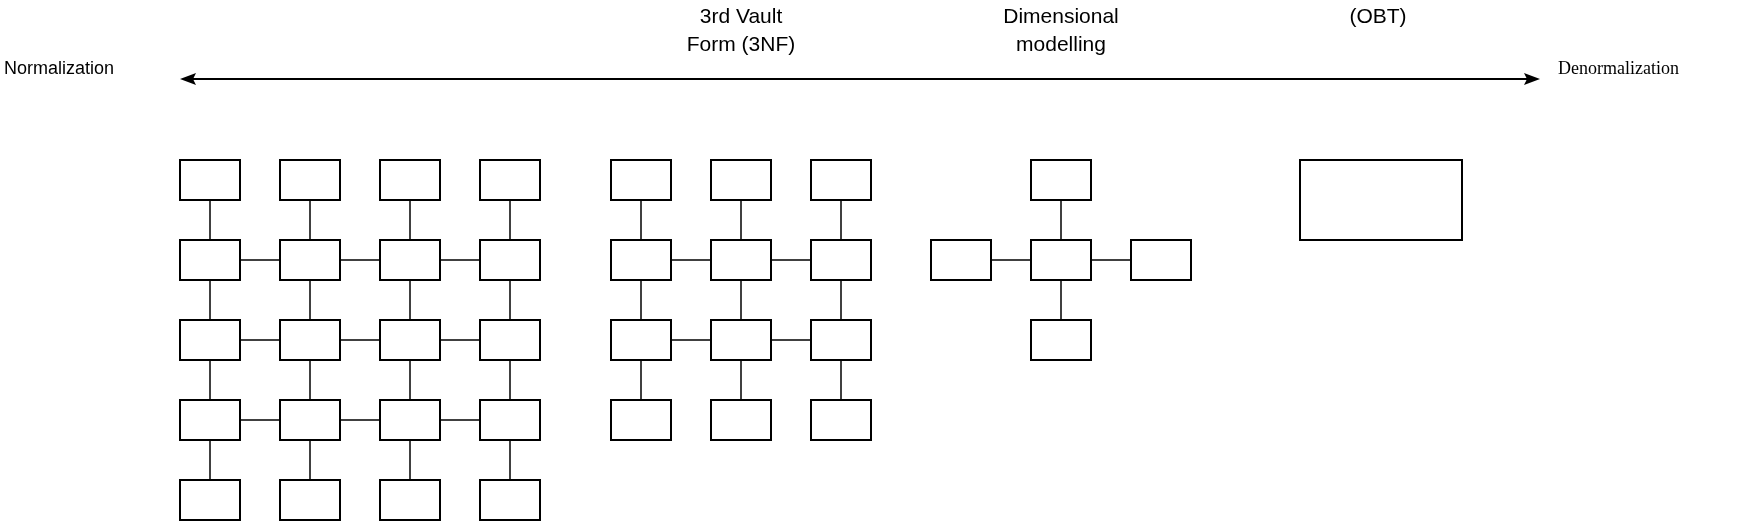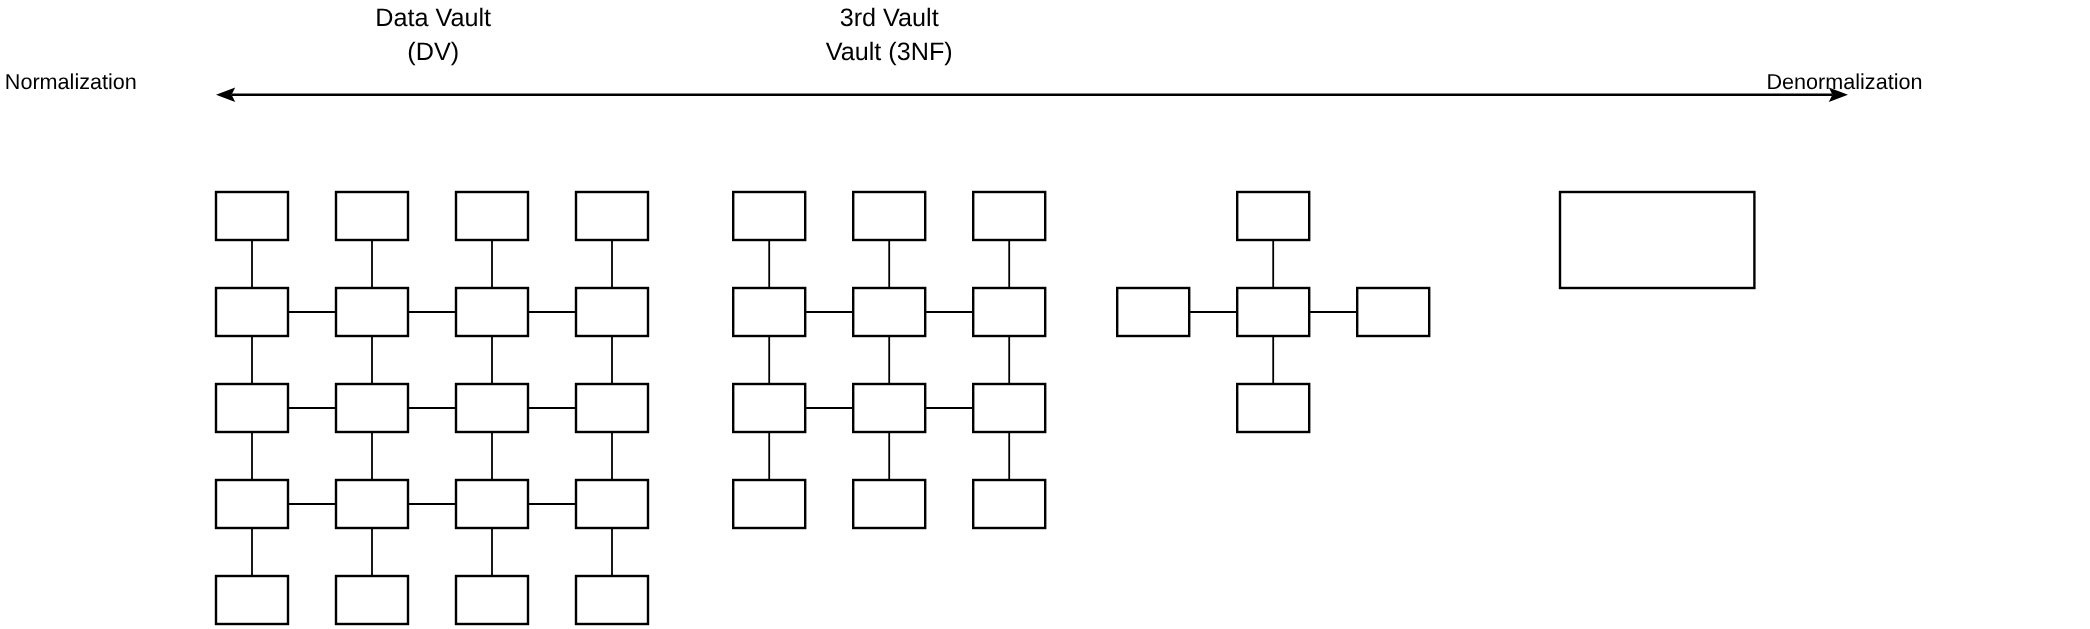--- a/index.html
+++ b/index.html
@@ -27,21 +27,21 @@
   .lbl-dim { left: 1061px; }
   .lbl-obt { left: 1378px; }
   .side-label {
     position: absolute;
     top: 56px;
     font-size: 18px;
     line-height: 24px;
     white-space: nowrap;
   }
   .side-left  { left: 4px; }
-  .side-right { left: 1472px; }
+  .side-right { left: 1558px; font-family: Liberation Serif, serif; }
   #schema-svg {
     position: absolute;
     left: 0; top: 0;
     width: 1742px; height: 524px;
   }
   .tbox  { fill: var(--bg, #ffffff); stroke: var(--ink, #000000); stroke-width: 2; }
   .tlink { stroke: var(--ink, #000000); stroke-width: 1.5; }
   .arrow-line { stroke: var(--ink, #000000); stroke-width: 2; }
   .arrow-head { fill: var(--ink, #000000); stroke: none; }
 </style>
@@ -129,31 +129,32 @@
       <rect x="931" y="240" width="60" height="40" class="tbox"></rect>
       <rect x="1031" y="240" width="60" height="40" class="tbox"></rect>
       <rect x="1131" y="240" width="60" height="40" class="tbox"></rect>
       <rect x="1031" y="320" width="60" height="40" class="tbox"></rect>
       <rect x="1300" y="160" width="162" height="80" class="tbox"></rect>
       <line x1="193" y1="79" x2="1527" y2="79" class="arrow-line"></line>
       <polygon points="180,79 196,73 193,79 196,85" class="arrow-head"></polygon>
       <polygon points="1540,79 1524,73 1527,79 1524,85" class="arrow-head"></polygon>
     </svg>
 
-  <div class="top-label lbl-dv">
-    <span>Data Vault</span>
-    <span>(DV)</span>
-  </div>
 
   <div class="top-label lbl-3nf">
     <span>3rd Vault</span>
-    <span>Vault (3NF)</span>
+    <span>Form (3NF)</span>
   </div>
 
+  <div class="top-label lbl-dim">
+    <span>Dimensional</span>
+    <span>modelling</span>
+  </div>
 
   <div class="top-label lbl-obt">
+    <span>(OBT)</span>
   </div>
 
   <div class="side-label side-left">Normalization</div>
 
   <div class="side-label side-right">Denormalization</div>
 
 </div>
 
 </body></html>

